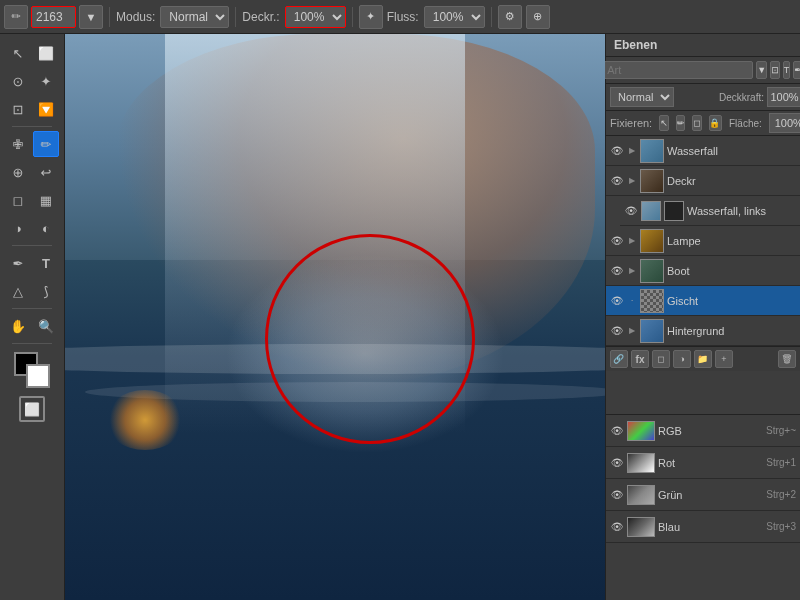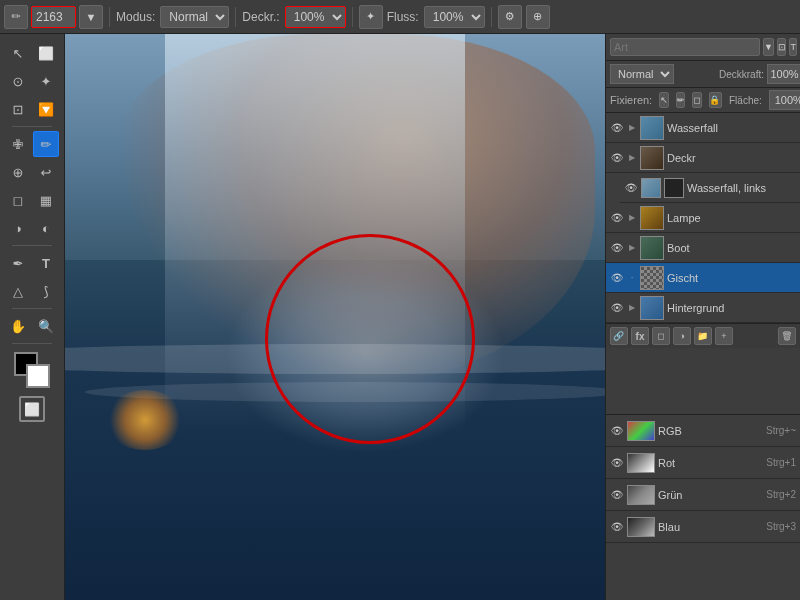--- a/index.html
+++ b/index.html
@@ -221,20 +221,21 @@
       font-weight: bold;
       color: #ccc;
       border-bottom: 1px solid #222;
     }
     .layers-search {
       display: flex;
       align-items: center;
       padding: 4px;
       gap: 3px;
       border-bottom: 1px solid #222;
+      justify-content: center;
     }
     .search-input {
       flex: 1;
       height: 18px;
       background: #555;
       border: 1px solid #666;
       border-radius: 2px;
       color: #ccc;
       font-size: 11px;
       padding: 0 3px;
@@ -554,20 +555,23 @@
 
       <div class="spray"></div>
 
       <div class="red-circle"></div>
     </div>
   </div>
 
   <div id="right-panel">
 
     <div id="layers-panel">
+      <div class="panel-header">
+        <span>Ebenen</span>
+      </div>
 
       <div class="layers-search">
         <input class="search-input" type="text" placeholder="Art" style="">
         <div class="layers-search-btn">▼</div>
         <div class="layers-search-btn">⊡</div>
         <div class="layers-search-btn">T</div>
         <div class="layers-search-btn">✒</div>
 
       </div>
 

